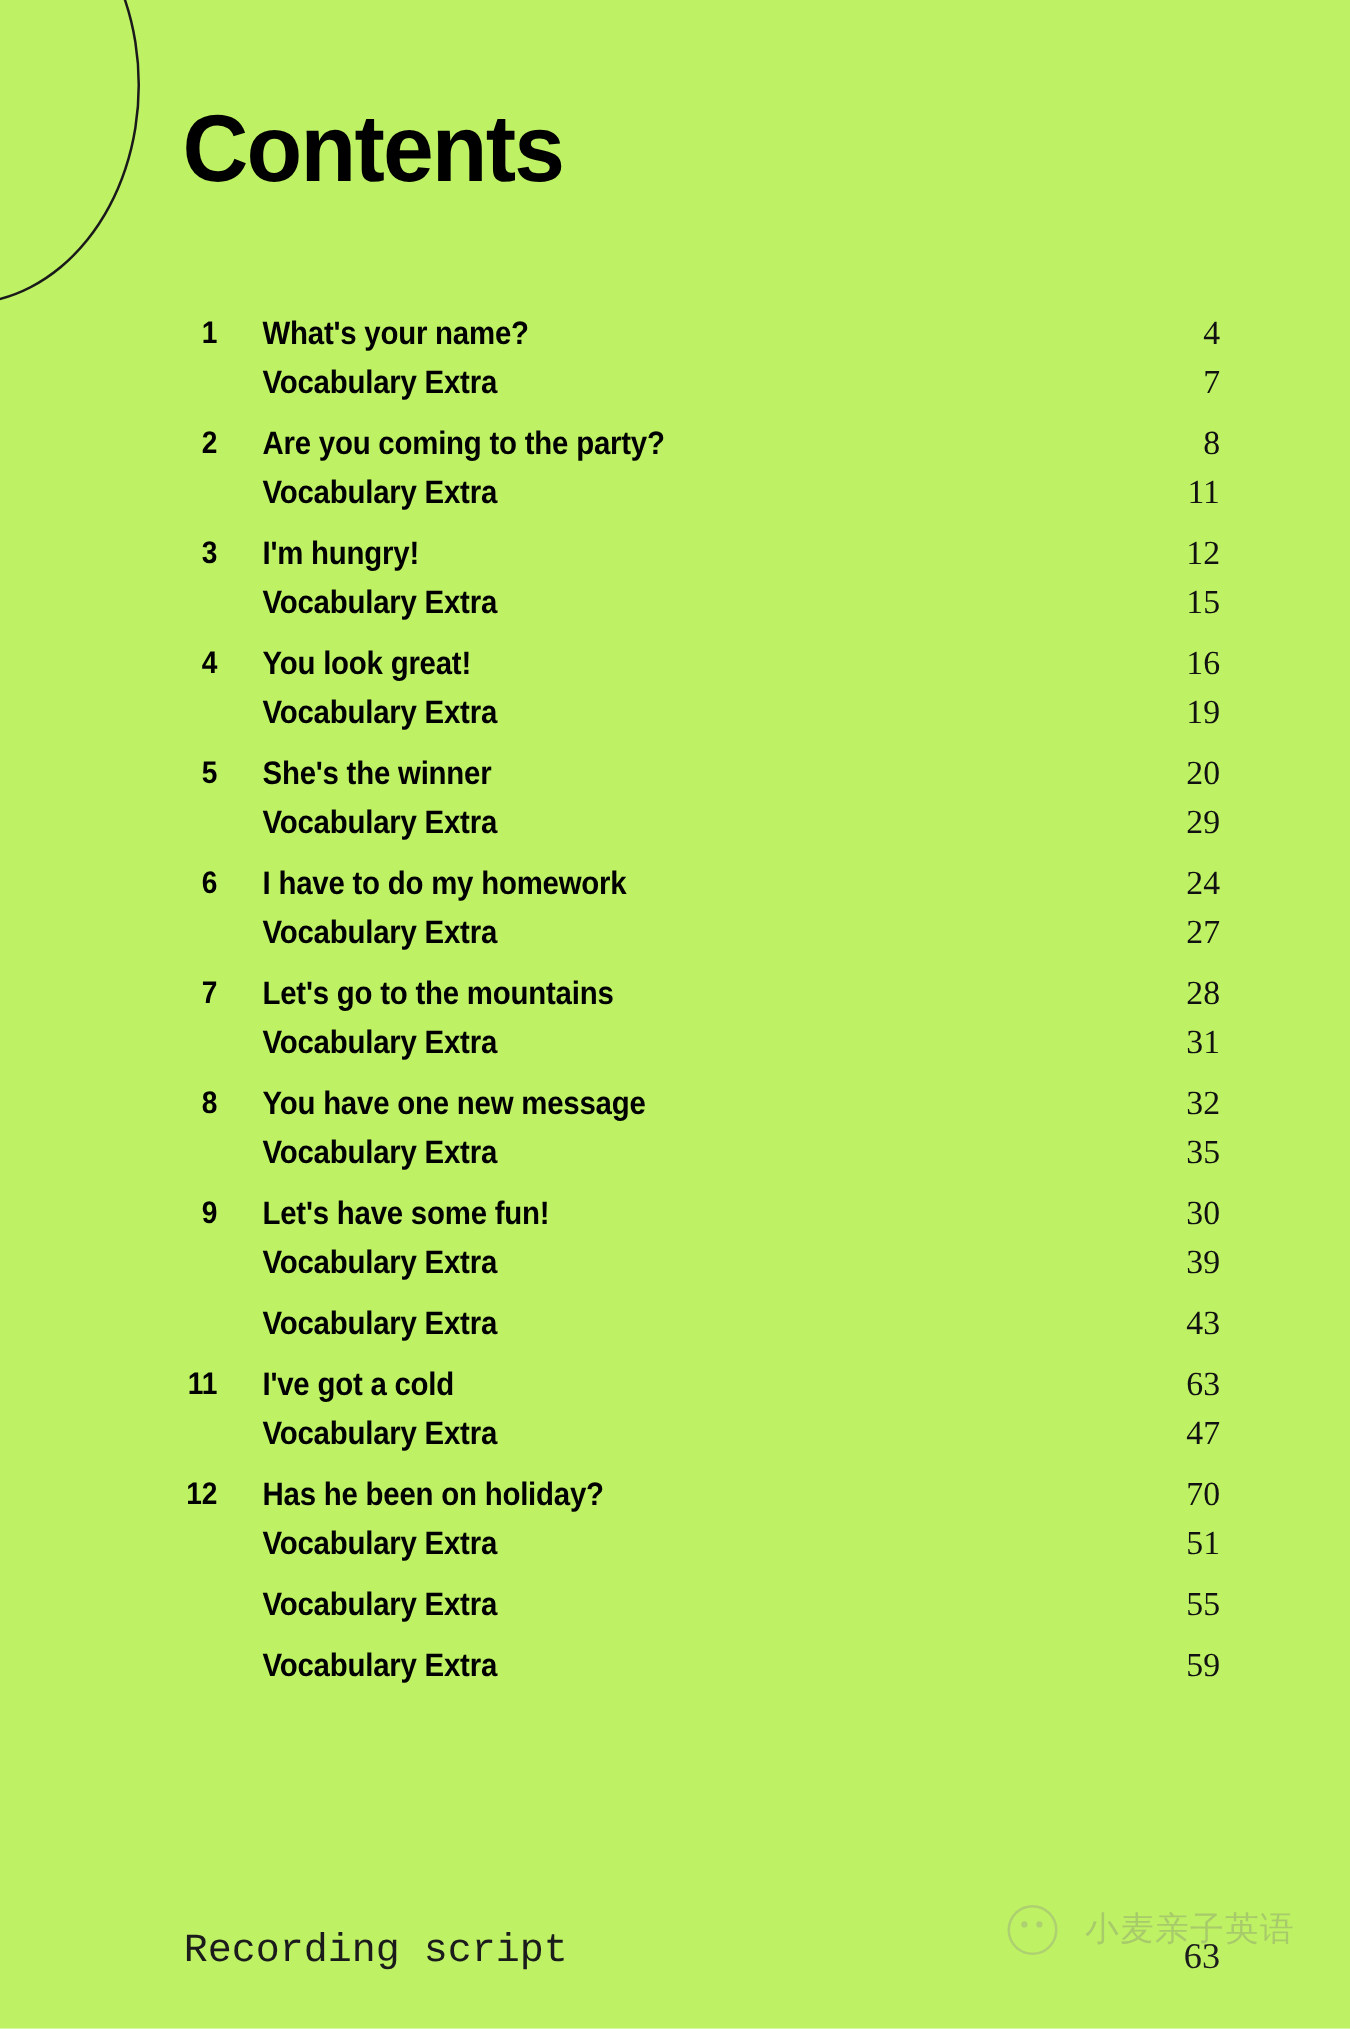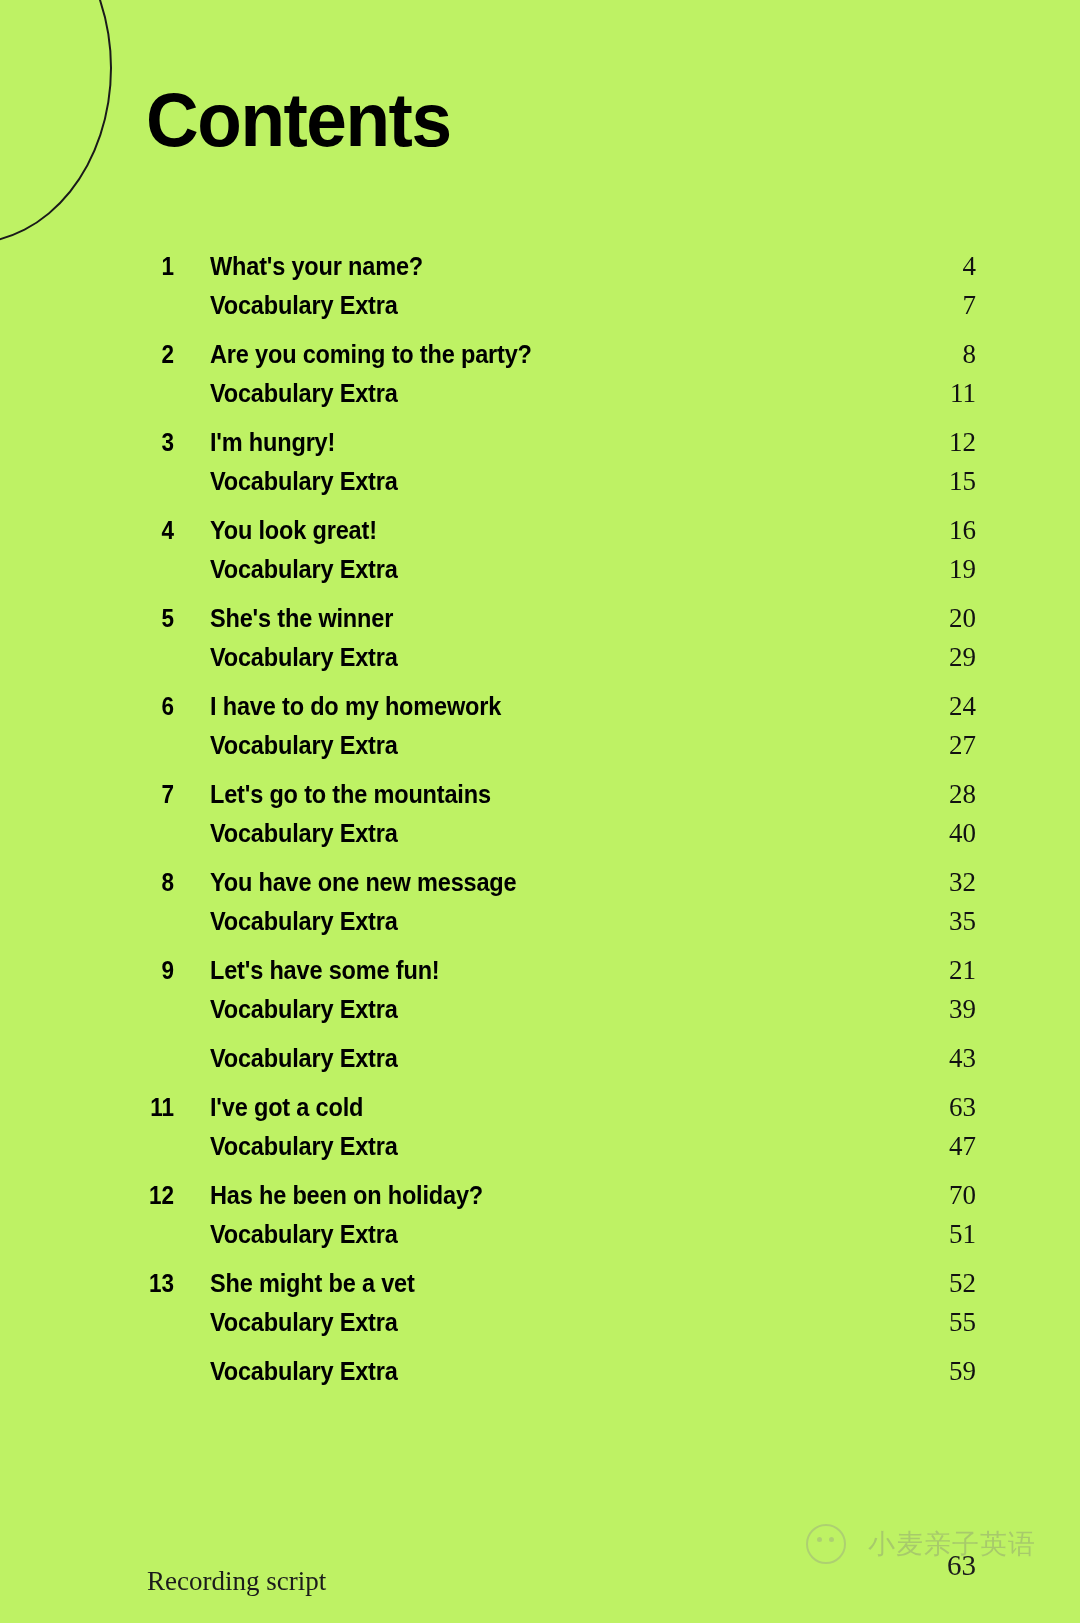--- a/index.html
+++ b/index.html
@@ -119,27 +119,26 @@
     position: absolute;
     left: 0;
     top: 1540px;
     width: 1080px;
     height: 60px;
   }
   #footer-label {
     position: absolute;
     left: 147px;
     top: 0;
-    font-family: Liberation Serif, serif;
+    font-family: Liberation Mono, monospace;
     font-weight: 400;
-    font-size: 27px;
+    font-size: 32px;
     line-height: 42px;
     color: #1b1b1b;
     white-space: nowrap;
-    margin-top: 20px;
   }
   #footer-page {
     position: absolute;
     right: 104px;
     top: 4px;
     font-family: "Liberation Serif", serif;
     font-weight: 400;
     font-size: 29px;
     line-height: 42px;
     color: #1b1b1b;
@@ -262,39 +261,39 @@
         </div>
       </div>
       <div class="toc-group">
         <div class="toc-row">
           <span class="toc-num">7</span>
           <span class="toc-title">Let's go to the mountains</span>
           <span class="toc-page">28</span>
         </div>
         <div class="toc-row">
           <span class="toc-sub">Vocabulary Extra</span>
-          <span class="toc-page">40</span>
+          <span class="toc-page">31</span>
         </div>
       </div>
       <div class="toc-group">
         <div class="toc-row">
           <span class="toc-num">8</span>
           <span class="toc-title">You have one new message</span>
           <span class="toc-page">32</span>
         </div>
         <div class="toc-row">
           <span class="toc-sub">Vocabulary Extra</span>
           <span class="toc-page">35</span>
         </div>
       </div>
       <div class="toc-group">
         <div class="toc-row">
           <span class="toc-num">9</span>
           <span class="toc-title">Let's have some fun!</span>
-          <span class="toc-page">21</span>
+          <span class="toc-page">30</span>
         </div>
         <div class="toc-row">
           <span class="toc-sub">Vocabulary Extra</span>
           <span class="toc-page">39</span>
         </div>
       </div>
       <div class="toc-group">
         <div class="toc-row">
           <span class="toc-sub">Vocabulary Extra</span>
           <span class="toc-page">43</span>
@@ -316,25 +315,20 @@
           <span class="toc-num">12</span>
           <span class="toc-title">Has he been on holiday?</span>
           <span class="toc-page">70</span>
         </div>
         <div class="toc-row">
           <span class="toc-sub">Vocabulary Extra</span>
           <span class="toc-page">51</span>
         </div>
       </div>
       <div class="toc-group">
-        <div class="toc-row">
-          <span class="toc-num">13</span>
-          <span class="toc-title">She might be a vet</span>
-          <span class="toc-page">52</span>
-        </div>
         <div class="toc-row">
           <span class="toc-sub">Vocabulary Extra</span>
           <span class="toc-page">55</span>
         </div>
       </div>
       <div class="toc-group">
         <div class="toc-row">
           <span class="toc-sub">Vocabulary Extra</span>
           <span class="toc-page">59</span>
         </div>

